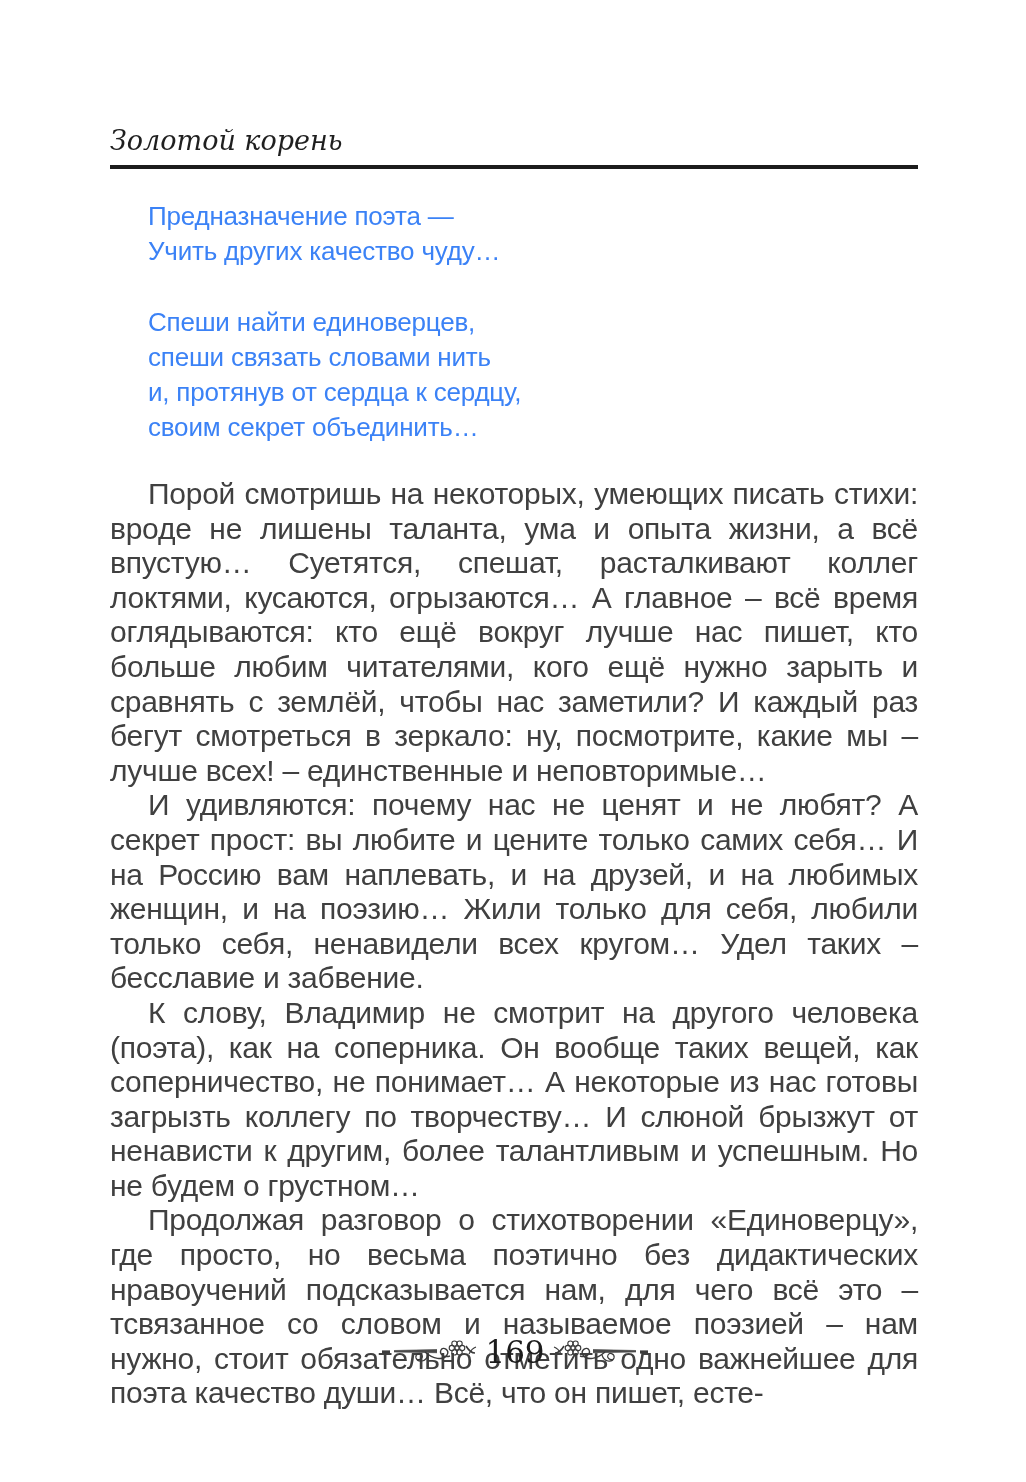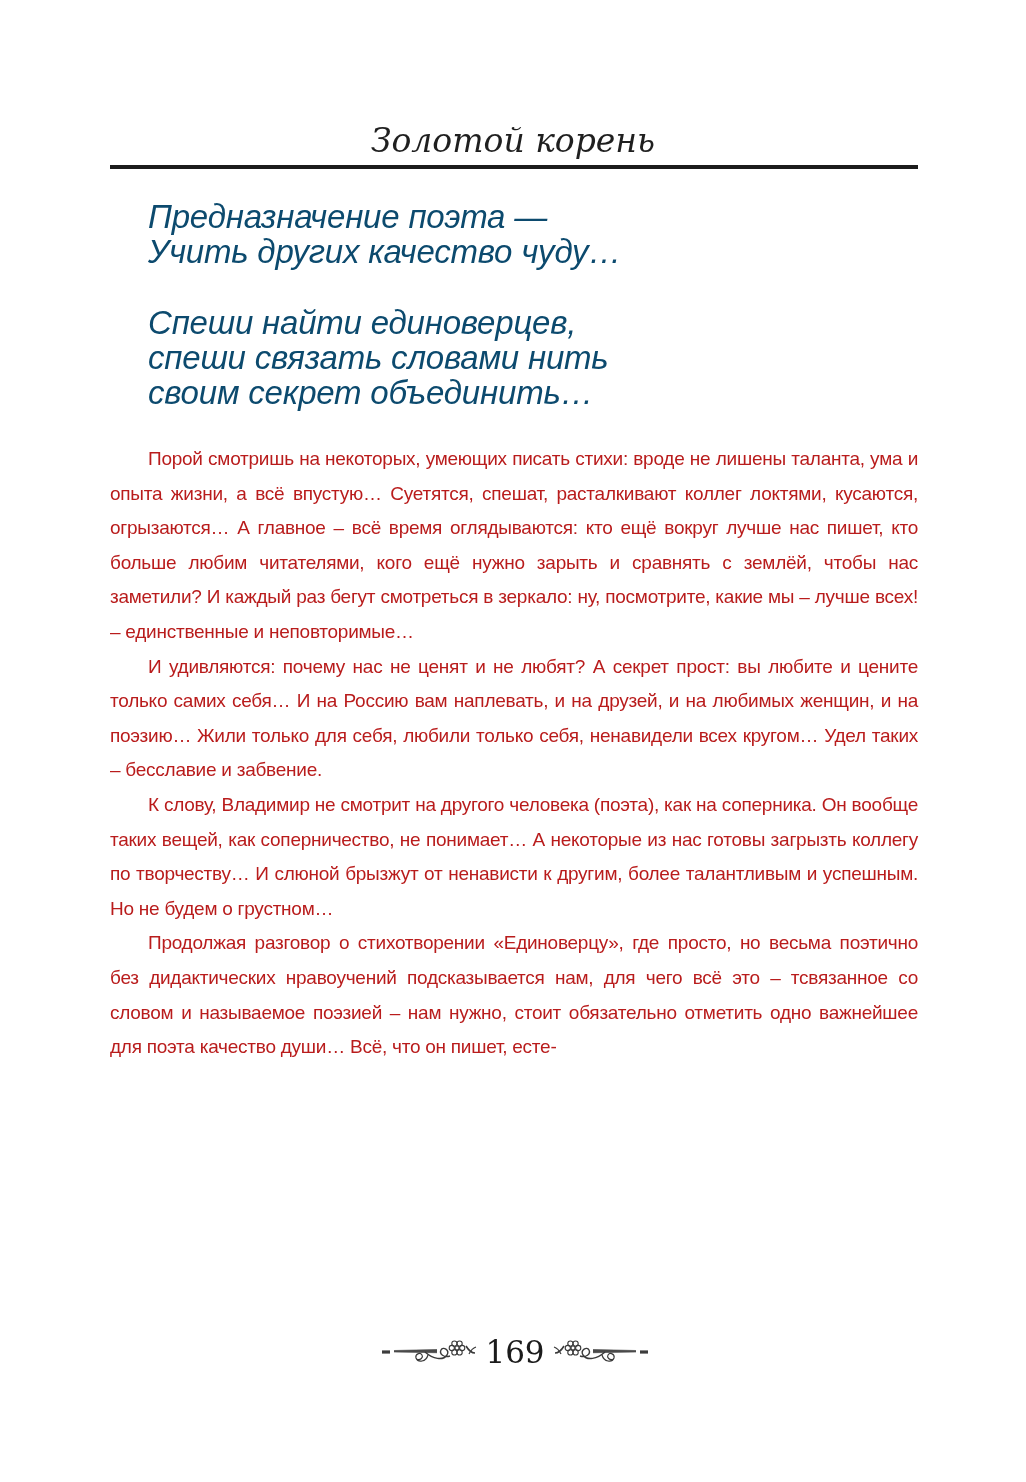--- a/index.html
+++ b/index.html
@@ -9,53 +9,52 @@
     height: 1482px;
     margin: 0 auto;
     background: #ffffff;
     box-sizing: border-box;
     padding: 126px 108px 0 110px;
     color: #1b1b1b;
     font-family: "Liberation Sans", sans-serif;
     overflow: hidden;
   }
   .running-header {
-    text-align: center;
+    text-align: left;
     font-family: "DejaVu Serif", "Liberation Serif", serif;
     font-style: italic;
-    font-size: 33px;
+    font-size: 27px;
     line-height: 30px;
     color: #1f1f1f;
     padding-right: 2px;
   }
   .header-rule {
     height: 4px;
     background: #1c1c1c;
     margin-top: 9px;
     border: none;
   }
   .poem {
     margin-top: 30px;
     margin-left: 38px;
-    font-style: italic;
-    font-size: 33px;
+    font-size: 26px;
     line-height: 35px;
     letter-spacing: -0.2px;
-    color: #0c4a6e;
+    color: #3b82f6;
   }
   .stanza { margin: 0 0 36px 0; }
   .stanza:last-child { margin-bottom: 16px; }
   .poem-line { white-space: nowrap; }
   .body-text {
     margin-top: 32px;
-    font-size: 19px;
+    font-size: 30px;
     line-height: 34.6px;
     letter-spacing: -0.25px;
     text-align: justify;
-    color: #b91c1c;
+    color: #404040;
   }
   .body-text p {
     margin: 0;
     text-indent: 38px;
   }
   .footer {
     position: absolute;
     left: 4px;
     right: 0;
     bottom: 112px;
@@ -84,20 +83,21 @@
   <div class="header-rule"></div>
 
   <div class="poem">
     <div class="stanza">
       <div class="poem-line">Предназначение поэта —</div>
       <div class="poem-line">Учить других качество чуду…</div>
     </div>
     <div class="stanza">
       <div class="poem-line">Спеши найти единоверцев,</div>
       <div class="poem-line">спеши связать словами нить</div>
+      <div class="poem-line">и, протянув от сердца к сердцу,</div>
       <div class="poem-line">своим секрет объединить…</div>
     </div>
   </div>
 
   <div class="body-text">
     <p>Порой смотришь на некоторых, умеющих писать стихи: вроде не лишены таланта, ума и опыта жизни, а всё впустую… Суетятся, спешат, расталкивают коллег локтями, кусаются, огрызаются… А главное – всё время оглядываются: кто ещё вокруг лучше нас пишет, кто больше любим читателями, кого ещё нужно зарыть и сравнять с землёй, чтобы нас заметили? И каждый раз бегут смотреться в зеркало: ну, посмотрите, какие мы – лучше всех! – единственные и неповторимые…</p>
     <p>И удивляются: почему нас не ценят и не любят? А секрет прост: вы любите и цените только самих себя… И на Россию вам наплевать, и на друзей, и на любимых женщин, и на поэзию… Жили только для себя, любили только себя, ненавидели всех кругом… Удел таких – бесславие и забвение.</p>
     <p>К слову, Владимир не смотрит на другого человека (поэта), как на соперника. Он вообще таких вещей, как соперничество, не понимает… А некоторые из нас готовы загрызть коллегу по творчеству… И слюной брызжут от ненависти к другим, более талантливым и успешным. Но не будем о грустном…</p>
     <p>Продолжая разговор о стихотворении «Единоверцу», где просто, но весьма поэтично без дидактических нравоучений подсказывается нам, для чего всё это – тсвязанное со словом и называемое поэзией – нам нужно, стоит обязательно отметить одно важнейшее для поэта качество души… Всё, что он пишет, есте-</p>
   </div>

